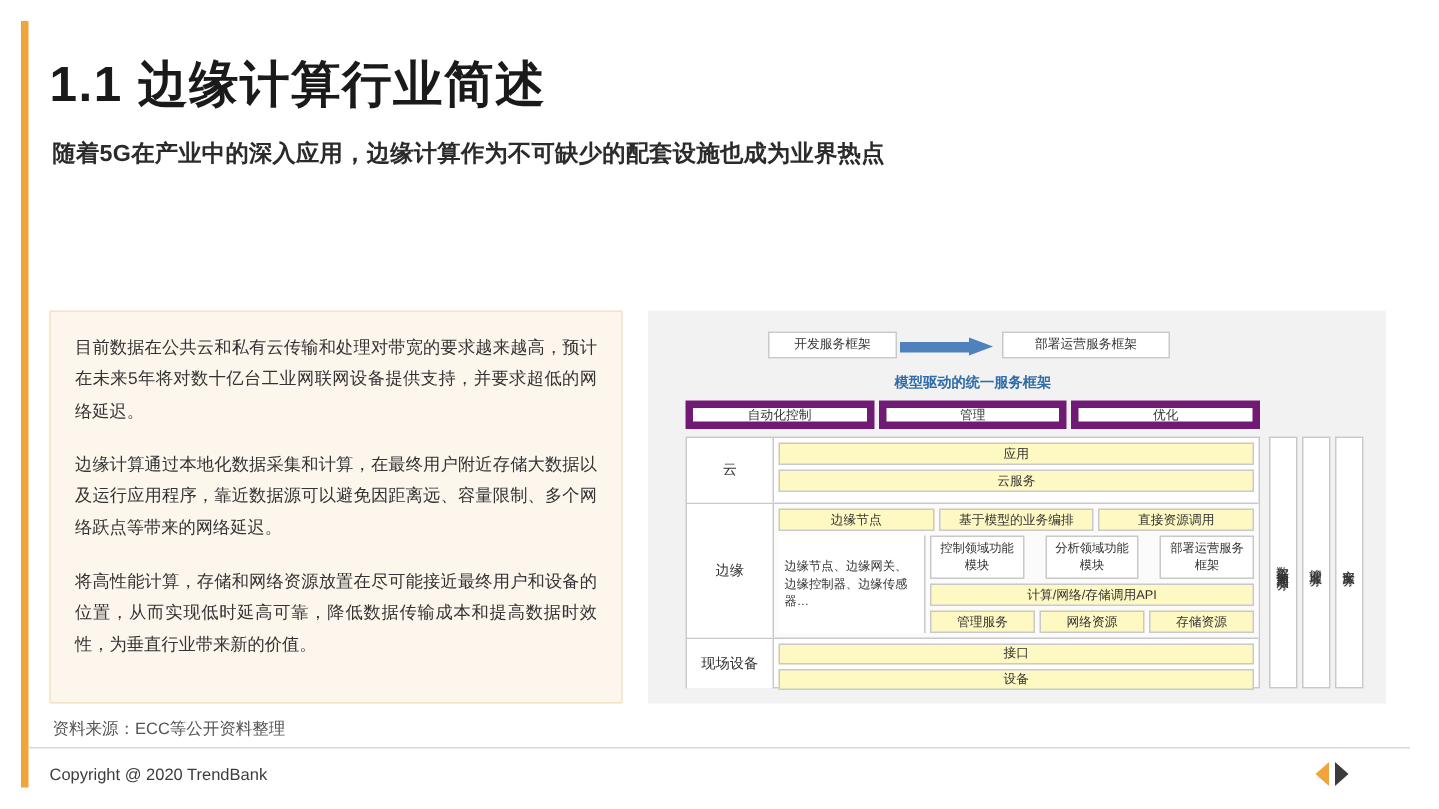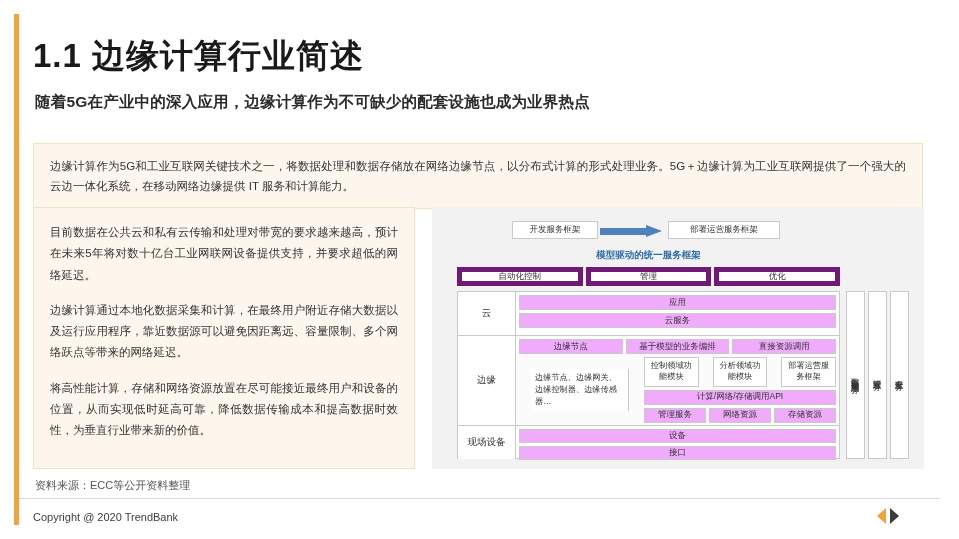--- a/index.html
+++ b/index.html
@@ -237,21 +237,21 @@
   }
   .mbody {
     flex: 1;
     padding: 3px;
     box-sizing: border-box;
     display: flex;
     flex-direction: column;
     gap: 3px;
   }
   .bar {
-    background: #f0abfc;
+    background: #fef9c3;
     border: 1px solid #c9c9c9;
     font-size: 8.5px;
     color: #333;
     display: flex;
     align-items: center;
     justify-content: center;
     height: 15px;
     box-sizing: border-box;
     text-align: right;
   }
@@ -329,21 +329,20 @@
 </head>
 <body>
 
 <div class="slide">
 
   <div class="left-bar"></div>
 
   <div class="title">1.1 边缘计算行业简述</div>
   <div class="subtitle">随着5G在产业中的深入应用，边缘计算作为不可缺少的配套设施也成为业界热点</div>
 
-  <div class="callout">边缘计算作为5G和工业互联网关键技术之一，将数据处理和数据存储放在网络边缘节点，以分布式计算的形式处理业务。5G＋边缘计算为工业互联网提供了一个强大的云边一体化系统，在移动网络边缘提供 IT 服务和计算能力。</div>
 
   <div class="left-panel">
     <p>目前数据在公共云和私有云传输和处理对带宽的要求越来越高，预计在未来5年将对数十亿台工业网联网设备提供支持，并要求超低的网络延迟。</p>
     <p>边缘计算通过本地化数据采集和计算，在最终用户附近存储大数据以及运行应用程序，靠近数据源可以避免因距离远、容量限制、多个网络跃点等带来的网络延迟。</p>
     <p>将高性能计算，存储和网络资源放置在尽可能接近最终用户和设备的位置，从而实现低时延高可靠，降低数据传输成本和提高数据时效性，为垂直行业带来新的价值。</p>
   </div>
 
   <div class="diagram">
 
     <div class="dg-top">
@@ -376,21 +375,21 @@
       <div class="mrow edge-row">
         <div class="mlabel">边缘</div>
         <div style="flex:1; display:flex; box-sizing:border-box;">
           <div class="edge-stack" style="padding:3px;">
             <div class="bar-row">
               <div class="bar">边缘节点</div>
               <div class="bar">基于模型的业务编排</div>
               <div class="bar">直接资源调用</div>
             </div>
             <div style="display:flex; gap:3px; flex:1;">
-              <div class="edge-left-cell" style="margin:12px;">边缘节点、边缘网关、边缘控制器、边缘传感器…</div>
+              <div class="edge-left-cell" style="margin:0;">边缘节点、边缘网关、边缘控制器、边缘传感器…</div>
               <div style="flex:1; display:flex; flex-direction:column; gap:3px;">
                 <div class="edge-mid">
                   <div class="colbox">控制领域功能模块</div>
                   <div class="colbox">分析领域功能模块</div>
                   <div class="colbox">部署运营服务框架</div>
                 </div>
                 <div class="bar">计算/网络/存储调用API</div>
                 <div class="bar-row">
                   <div class="bar">管理服务</div>
                   <div class="bar">网络资源</div>
@@ -398,22 +397,22 @@
                 </div>
               </div>
             </div>
           </div>
         </div>
       </div>
 
       <div class="mrow field-row">
         <div class="mlabel">现场设备</div>
         <div class="mbody">
+          <div class="bar">接口</div>
           <div class="bar">设备</div>
-          <div class="bar">接口</div>
         </div>
       </div>
     </div>
 
     <div class="side-col side-1">数据全生命周期服务</div>
     <div class="side-col side-2">管理服务</div>
     <div class="side-col side-3">安全服务</div>
   </div>
 
   <div class="source">资料来源：ECC等公开资料整理</div>

